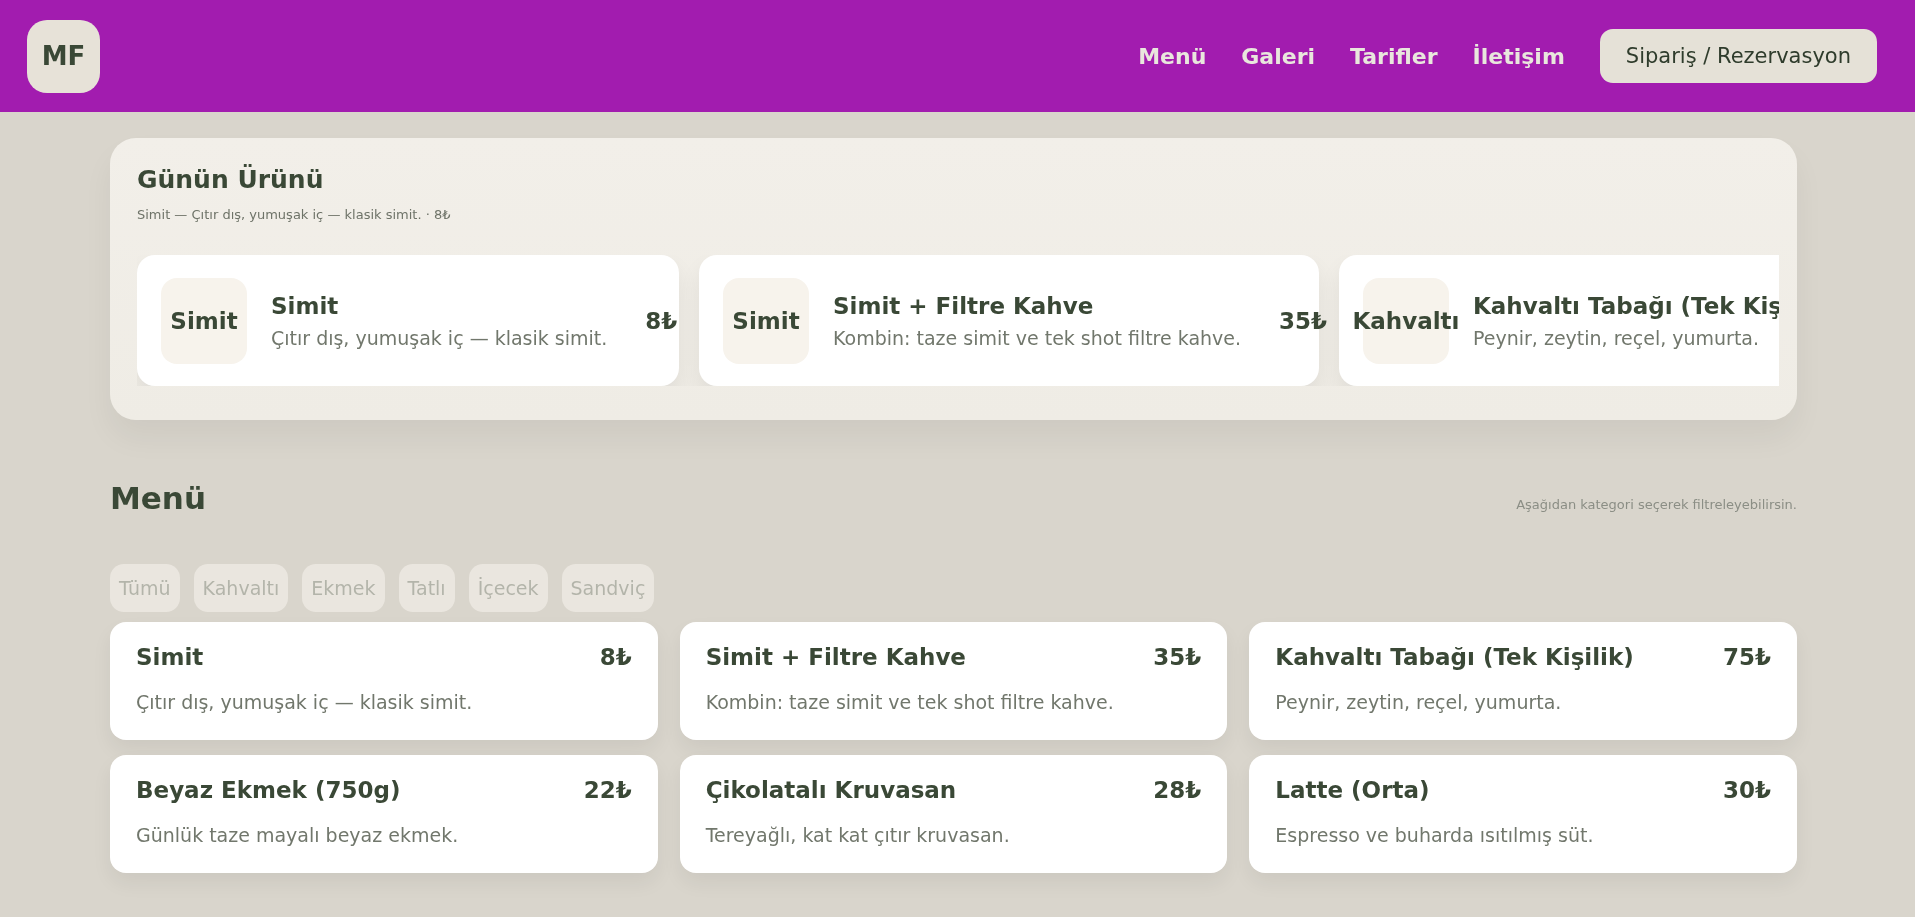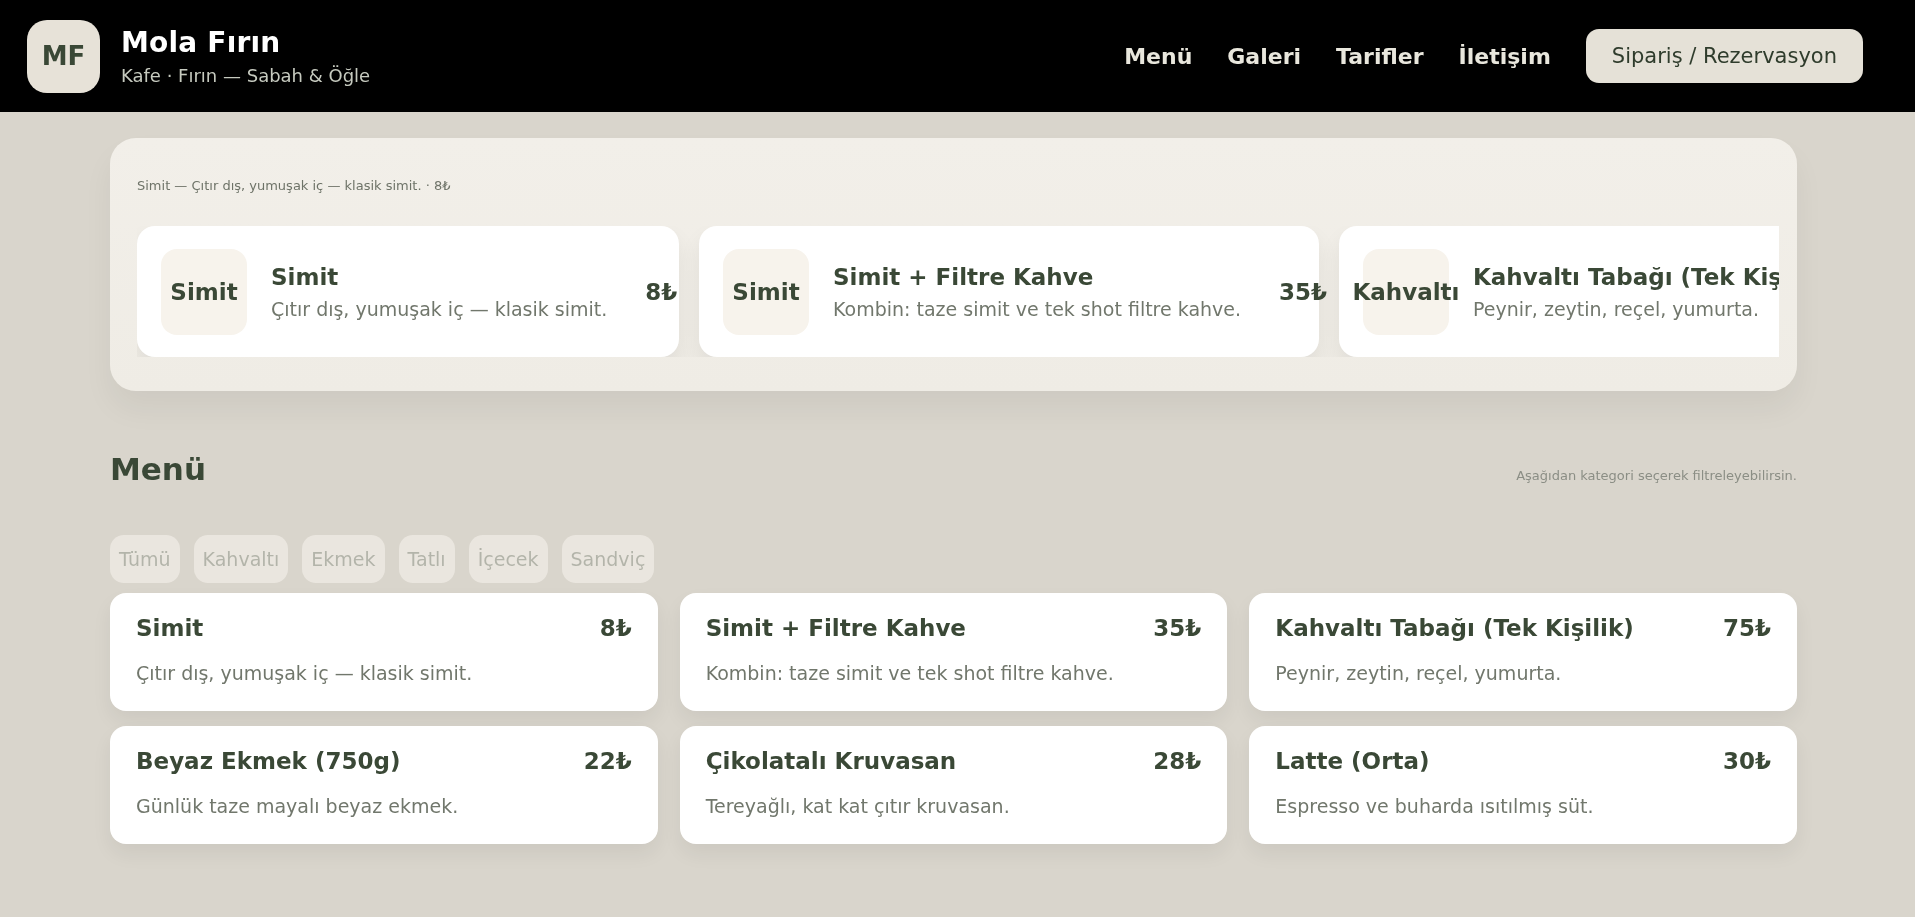--- a/index.html
+++ b/index.html
@@ -6,23 +6,23 @@
   html,body { width:1915px; height:917px; }
   body {
     background:#d9d5cc;
     font-family:"DejaVu Sans","Liberation Sans",sans-serif;
     overflow:hidden;
     color:#3a4836;
   }
 
   
   .header {
-    height:112px; background:#000000;
+    height:112px; background:#a21caf;
     display:flex; align-items:center;
-    padding:0 52px 0 27px;
+    padding:0 38px 0 27px;
   }
   .logo {
     width:73px; height:73px; border-radius:20px;
     background:#e7e2d8; color:#3a4836;
     font-weight:bold; font-size:26px;
     display:flex; align-items:center; justify-content:center;
     flex:0 0 auto;
   }
   .brand { margin-left:21px; }
   .brand-name { color:#ffffff; font-size:28px; font-weight:bold; letter-spacing:.2px; }
@@ -93,40 +93,37 @@
   .g-top  { display:flex; justify-content:space-between; align-items:baseline; }
   .g-name { font-size:23px; font-weight:bold; color:#3a4836; }
   .g-price{ font-size:23px; font-weight:bold; color:#3a4836; padding-left:12px; }
   .g-desc { font-size:19px; color:#71776c; margin-top:21px; }
 </style>
 </head>
 <body>
 
 <header class="header">
   <div class="logo">MF</div>
-  <div class="brand">
-    <div class="brand-name">Mola Fırın</div>
-    <div class="brand-tag">Kafe · Fırın — Sabah &amp; Öğle</div>
-  </div>
   <nav class="nav">
 
       <a class="nav-link">Menü</a>
 
       <a class="nav-link">Galeri</a>
 
       <a class="nav-link">Tarifler</a>
 
       <a class="nav-link">İletişim</a>
     </nav>
   <button class="cta" style="margin-left:35px;">Sipariş / Rezervasyon</button>
 </header>
 
 <main class="container">
 
   <section class="hero">
+    <h2 class="hero-title">Günün Ürünü</h2>
     <p class="hero-sub">Simit — Çıtır dış, yumuşak iç — klasik simit. · 8₺</p>
     <div class="carousel">
 
         <div class="d-card">
           <div class="thumb">Simit</div>
           <div class="d-info">
             <div class="d-name">Simit</div>
             <div class="d-desc">Çıtır dış, yumuşak iç — klasik simit.</div>
           </div>
           <div class="d-price">8₺</div>

